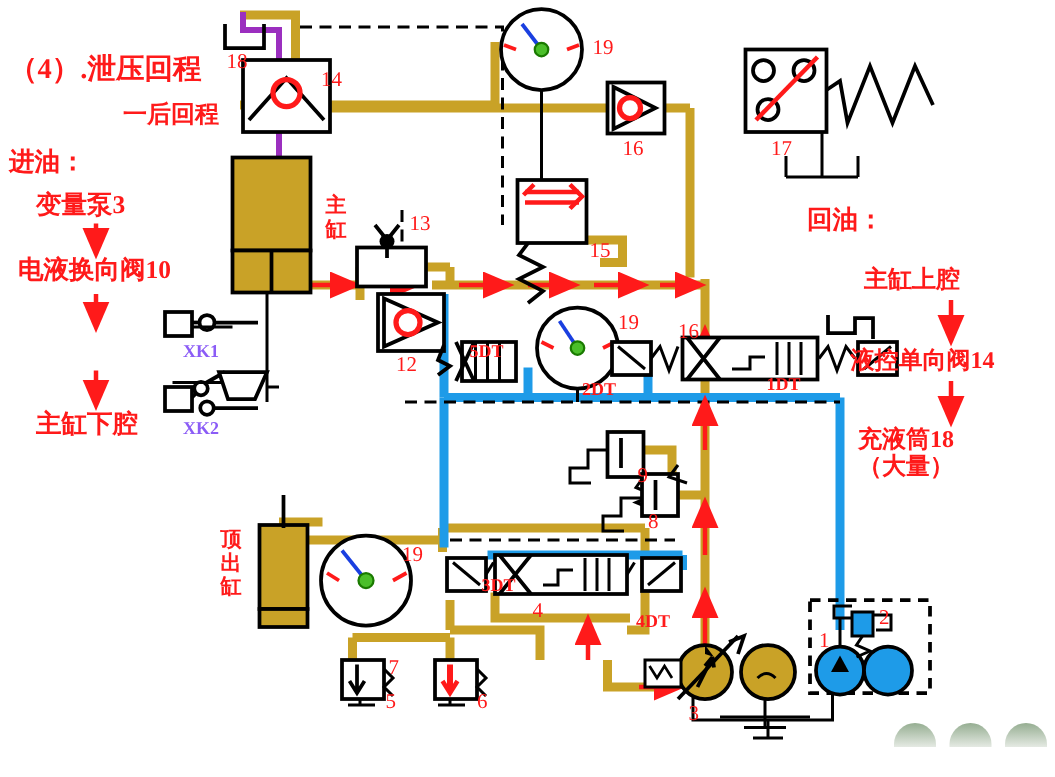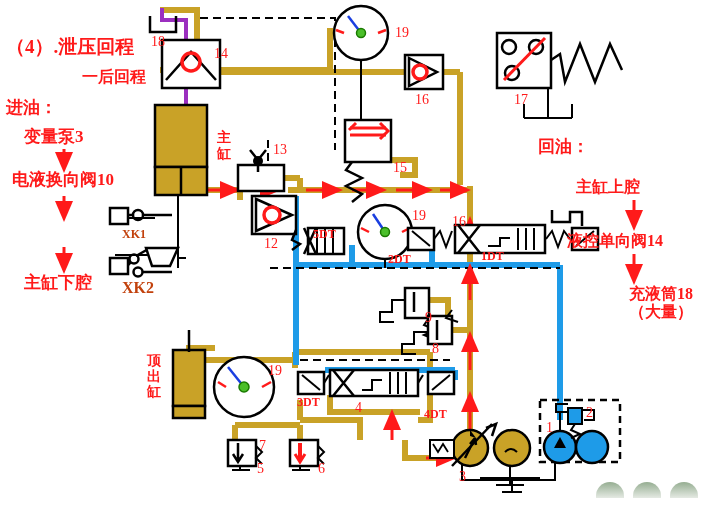--- a/index.html
+++ b/index.html
@@ -8,21 +8,21 @@
   #stage{position:relative;width:703px;height:518px;background:#fff;}
   svg#diagram{position:absolute;left:0;top:0;width:703px;height:518px;}
   .lbl{position:absolute;color:#ff1a1a;font-family:"Liberation Serif","DejaVu Serif",serif;
        white-space:pre;line-height:1.12;}
   .lbl.num{font-size:14px;font-weight:400;}
   .lbl.cn{font-size:16px;font-weight:700;}
   .lbl.cnbig{font-size:19px;font-weight:700;}
   .lbl.cnmed{font-size:17px;font-weight:700;}
   .lbl.dt{font-size:12px;font-weight:700;}
   .lbl.vert{font-size:14px;font-weight:700;width:16px;text-align:center;}
-  .lbl.blk{color:#c2410c;font-size:13px;font-weight:700;}
+  .lbl.blk{color:#8b5cf6;font-size:13px;font-weight:700;}
   .wm{position:absolute;width:28px;height:16px;border-radius:14px 14px 0 0;
       background:linear-gradient(#3f6b38,#cfd8cc);opacity:.55;}
 </style>
 </head>
 <body>
 
 <div id="stage">
 
 <svg id="diagram" viewBox="0 0 703 518">
   <defs>
@@ -339,38 +339,38 @@
 <div class="lbl cn" style="left:82px;top:68px;">一后回程</div>
 
 <div class="lbl cnmed" style="left:6px;top:98px;">进油：</div>
 <div class="lbl cnmed" style="left:24px;top:127px;">变量泵3</div>
 <div class="lbl cnmed" style="left:12px;top:170px;">电液换向阀10</div>
 <div class="lbl cnmed" style="left:24px;top:273px;">主缸下腔</div>
 
 <div class="lbl cnmed" style="left:538px;top:137px;">回油：</div>
 <div class="lbl cn" style="left:576px;top:178px;">主缸上腔</div>
 <div class="lbl cn" style="left:567px;top:232px;">液控单向阀14</div>
-<div class="lbl cn" style="left:629px;top:285px;text-align:center;">充液筒18
+<div class="lbl cn" style="left:572px;top:285px;text-align:center;">充液筒18
 （大量）</div>
 
 <svg style="position:absolute;left:0;top:0;width:703px;height:518px;pointer-events:none;">
   <g stroke="#ff1a1a" stroke-width="3" fill="none" marker-end="url(#ra)">
     <path d="M64,149 L64,164"></path>
     <path d="M64,196 L64,213"></path>
     <path d="M64,247 L64,265"></path>
     <path d="M634,200 L634,222"></path>
     <path d="M634,254 L634,276"></path>
   </g>
 </svg>
 
 <div class="lbl vert" style="left:216px;top:130px;">主<br>缸</div>
 <div class="lbl vert" style="left:146px;top:353px;">顶<br>出<br>缸</div>
 
 <div class="lbl blk" style="left:122px;top:228px;font-size:12px;">XK1</div>
-<div class="lbl blk" style="left:122px;top:279px;font-size:16px;">XK2</div>
+<div class="lbl blk" style="left:122px;top:279px;font-size:12px;">XK2</div>
 
 <div class="lbl num" style="left:151px;top:34px;">18</div>
 <div class="lbl num" style="left:214px;top:46px;">14</div>
 <div class="lbl num" style="left:395px;top:25px;">19</div>
 <div class="lbl num" style="left:415px;top:92px;">16</div>
 <div class="lbl num" style="left:514px;top:92px;">17</div>
 <div class="lbl num" style="left:393px;top:160px;">15</div>
 <div class="lbl num" style="left:273px;top:142px;">13</div>
 <div class="lbl num" style="left:264px;top:236px;">12</div>
 <div class="lbl num" style="left:412px;top:208px;">19</div>
@@ -381,21 +381,21 @@
 <div class="lbl num" style="left:355px;top:400px;">4</div>
 <div class="lbl num" style="left:259px;top:438px;">7</div>
 <div class="lbl num" style="left:257px;top:461px;">5</div>
 <div class="lbl num" style="left:318px;top:461px;">6</div>
 <div class="lbl num" style="left:459px;top:469px;">3</div>
 <div class="lbl num" style="left:546px;top:420px;">1</div>
 <div class="lbl num" style="left:586px;top:405px;">2</div>
 
 <div class="lbl dt" style="left:313px;top:228px;">5DT</div>
 <div class="lbl dt" style="left:388px;top:253px;">2DT</div>
-<div class="lbl dt" style="left:481px;top:250px;">1DT</div>
-<div class="lbl dt" style="left:297px;top:396px;">3DT</div>
+<div class="lbl dt" style="left:511px;top:250px;">1DT</div>
+<div class="lbl dt" style="left:297px;top:384px;padding-left:24px;">3DT</div>
 <div class="lbl dt" style="left:424px;top:408px;">4DT</div>
 
 <div class="wm" style="left:596px;top:482px;"></div>
 <div class="wm" style="left:633px;top:482px;"></div>
 <div class="wm" style="left:670px;top:482px;"></div>
 
 </div>
 
 </body></html>

